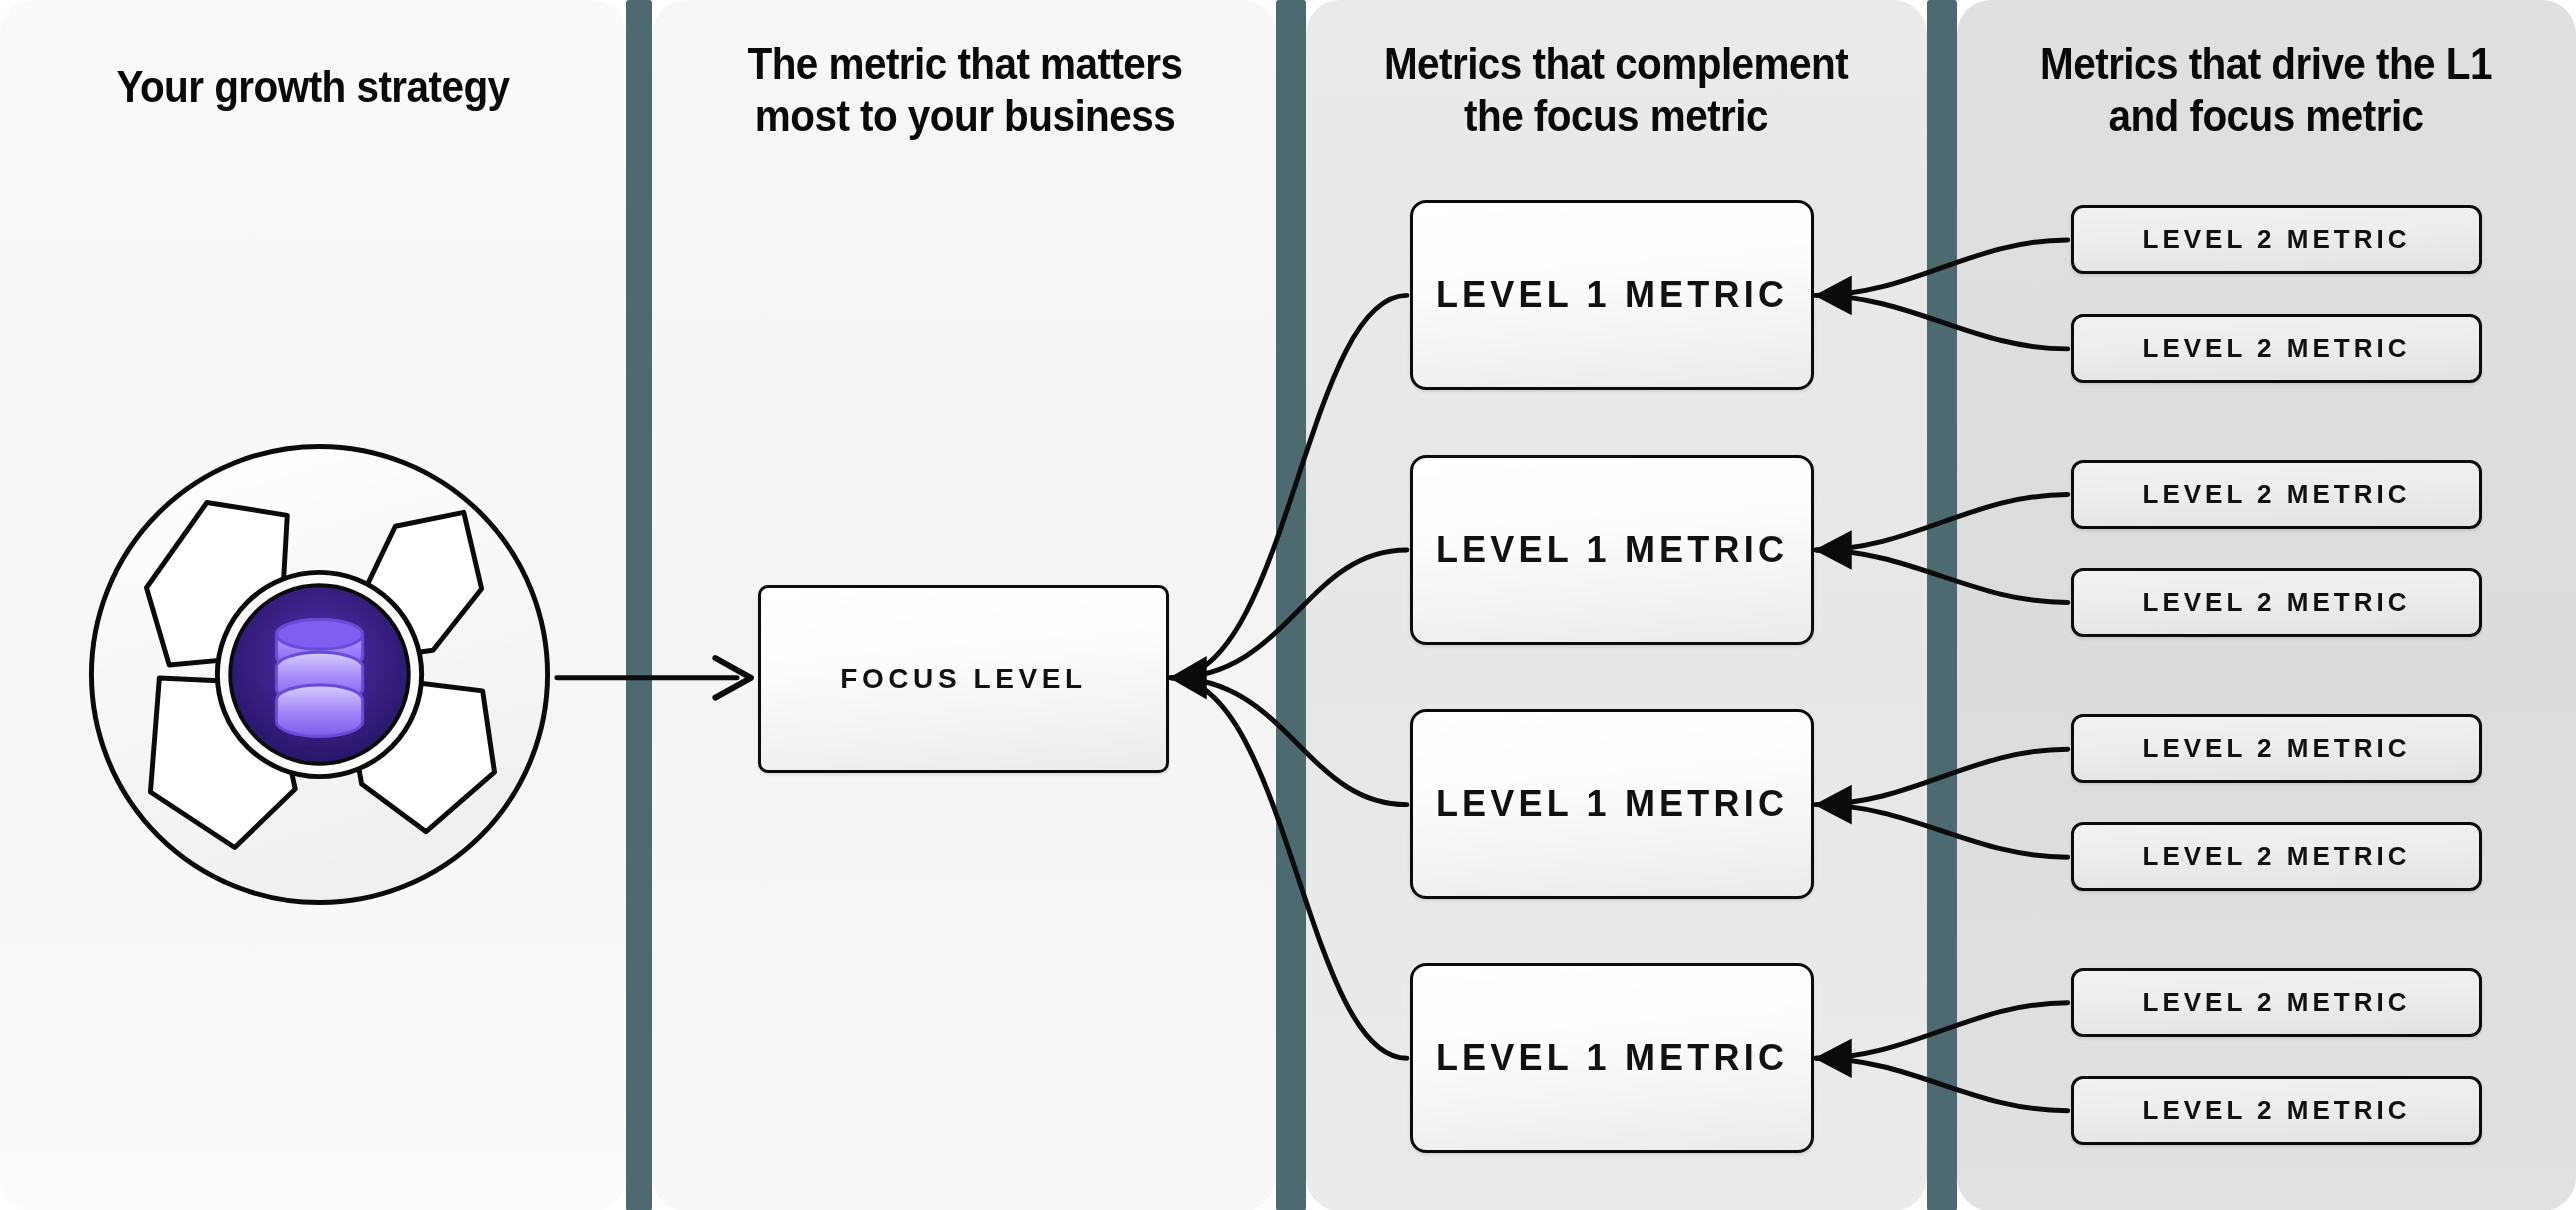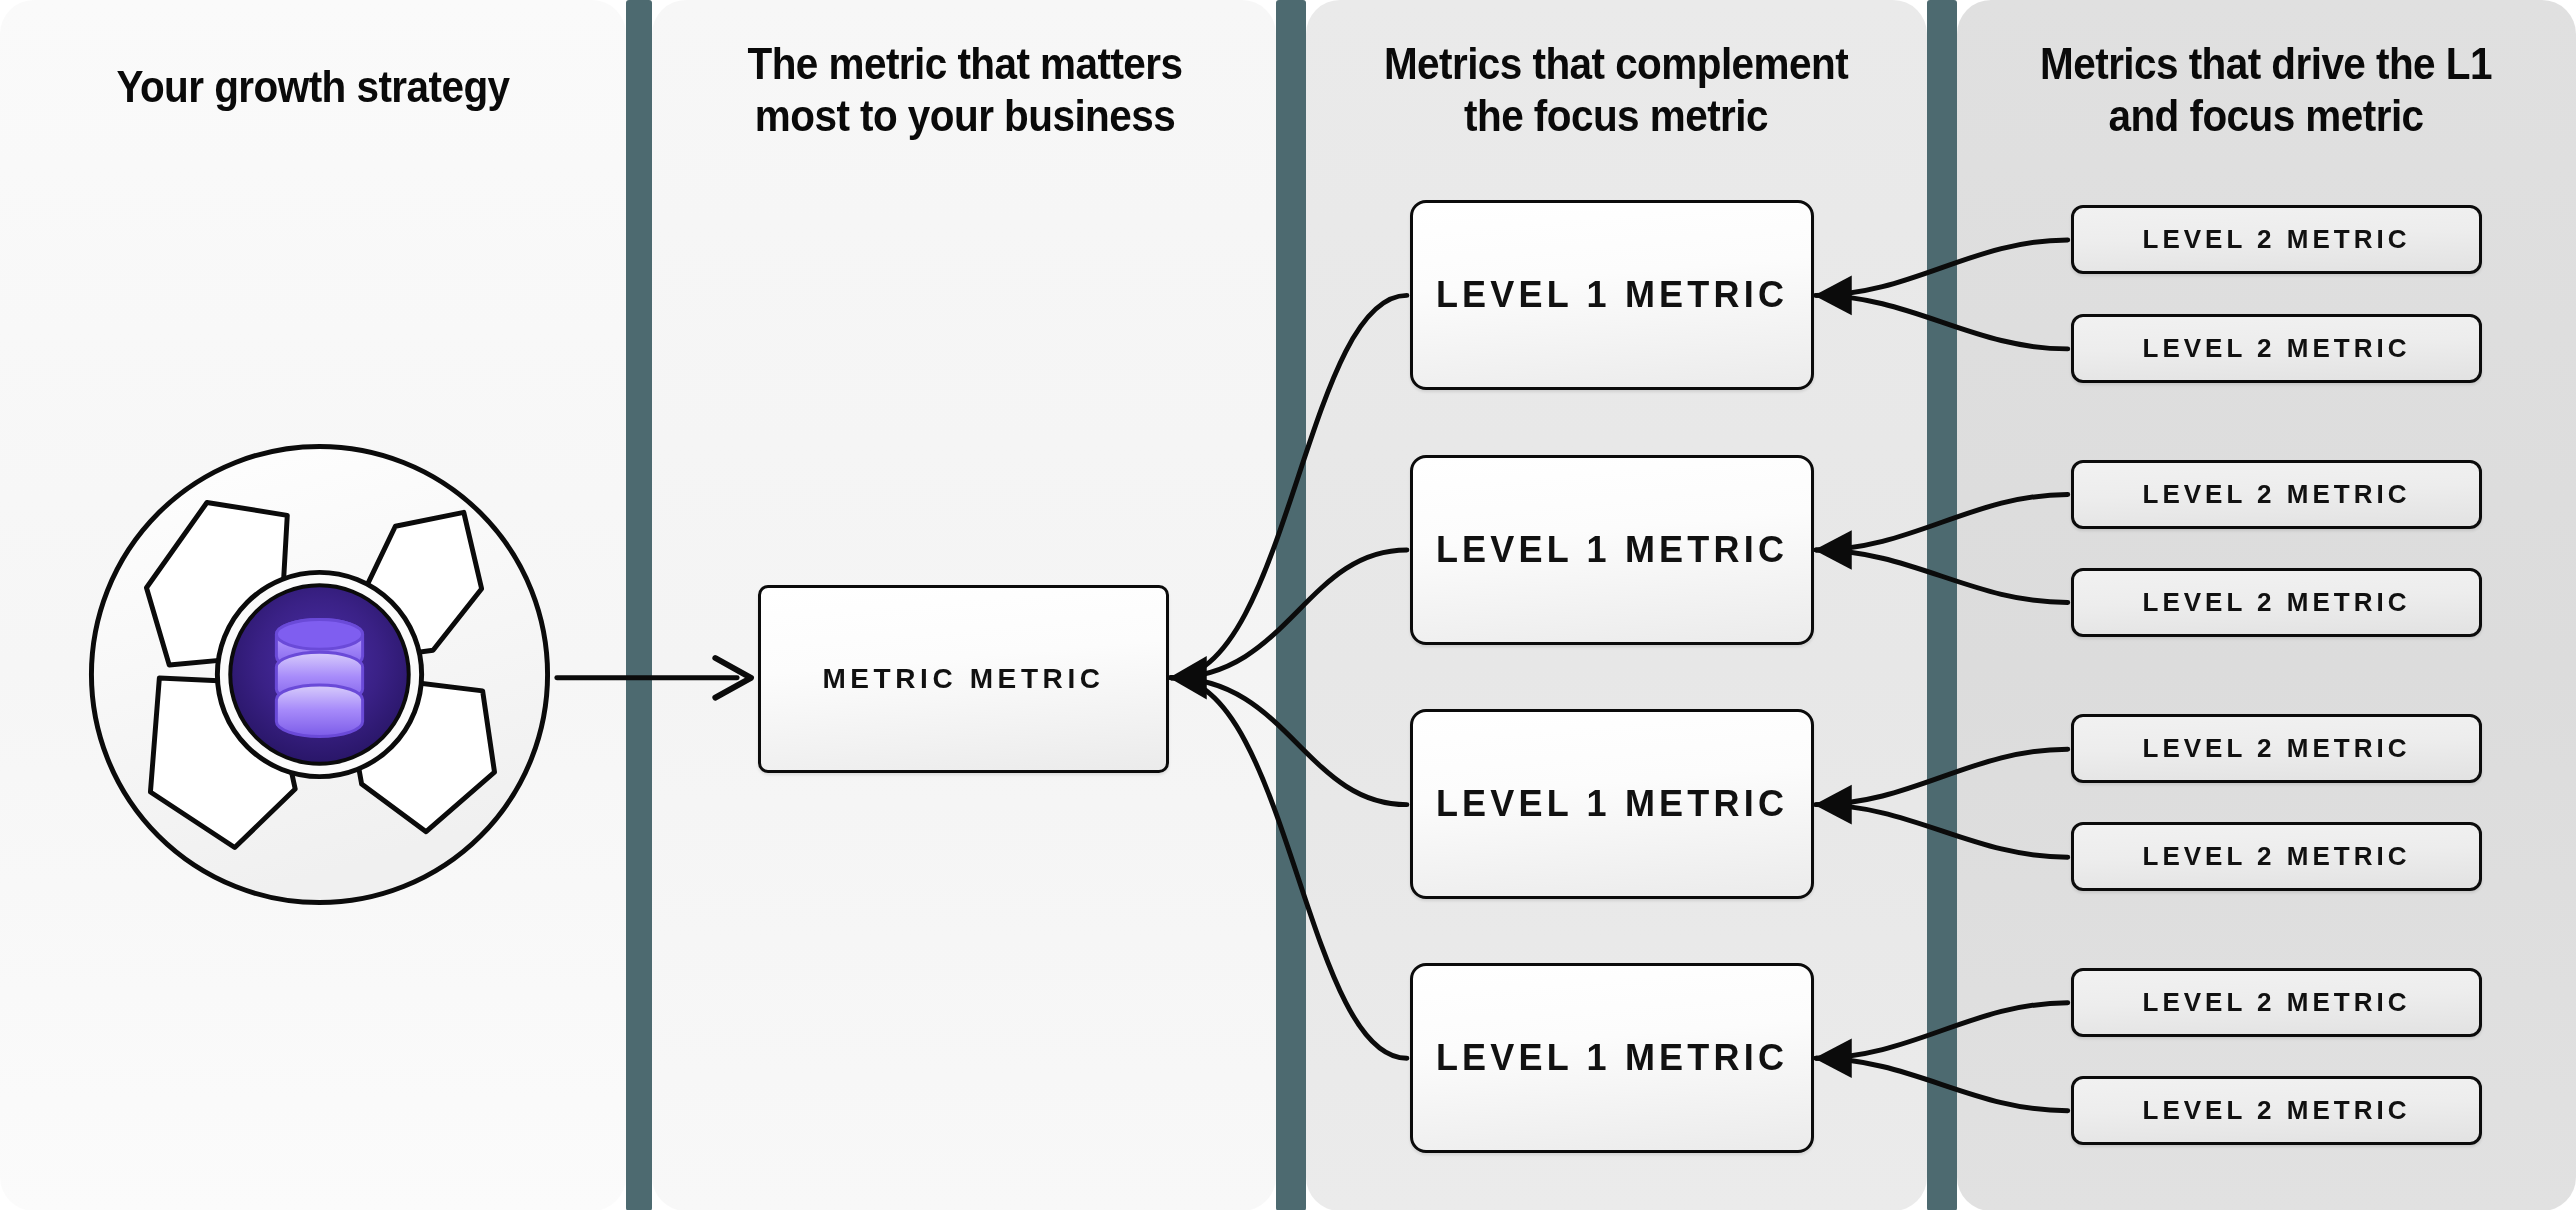--- a/index.html
+++ b/index.html
@@ -209,21 +209,21 @@
       <path d="M1833 812 C 1930 812, 1990 865, 2087 865"></path>
       <path d="M1869 792 L 1831 812 L 1869 832 Z" fill="#0b0b0b" stroke="none"></path>
 
       <path d="M1833 1068 C 1930 1068, 1990 1012, 2087 1012"></path>
       <path d="M1833 1068 C 1930 1068, 1990 1121, 2087 1121"></path>
       <path d="M1869 1048 L 1831 1068 L 1869 1088 Z" fill="#0b0b0b" stroke="none"></path>
     </g>
   </svg>
 
   <div class="node" id="focus-node">
-    <span class="label">METRIC METRIC</span>
+    <span class="label">FOCUS LEVEL</span>
   </div>
 
   <div class="node l1-node" id="l1-node-0">
     <span class="label">LEVEL 1 METRIC</span>
   </div>
   <div class="node l1-node" id="l1-node-1">
     <span class="label">LEVEL 1 METRIC</span>
   </div>
   <div class="node l1-node" id="l1-node-2">
     <span class="label">LEVEL 1 METRIC</span>

